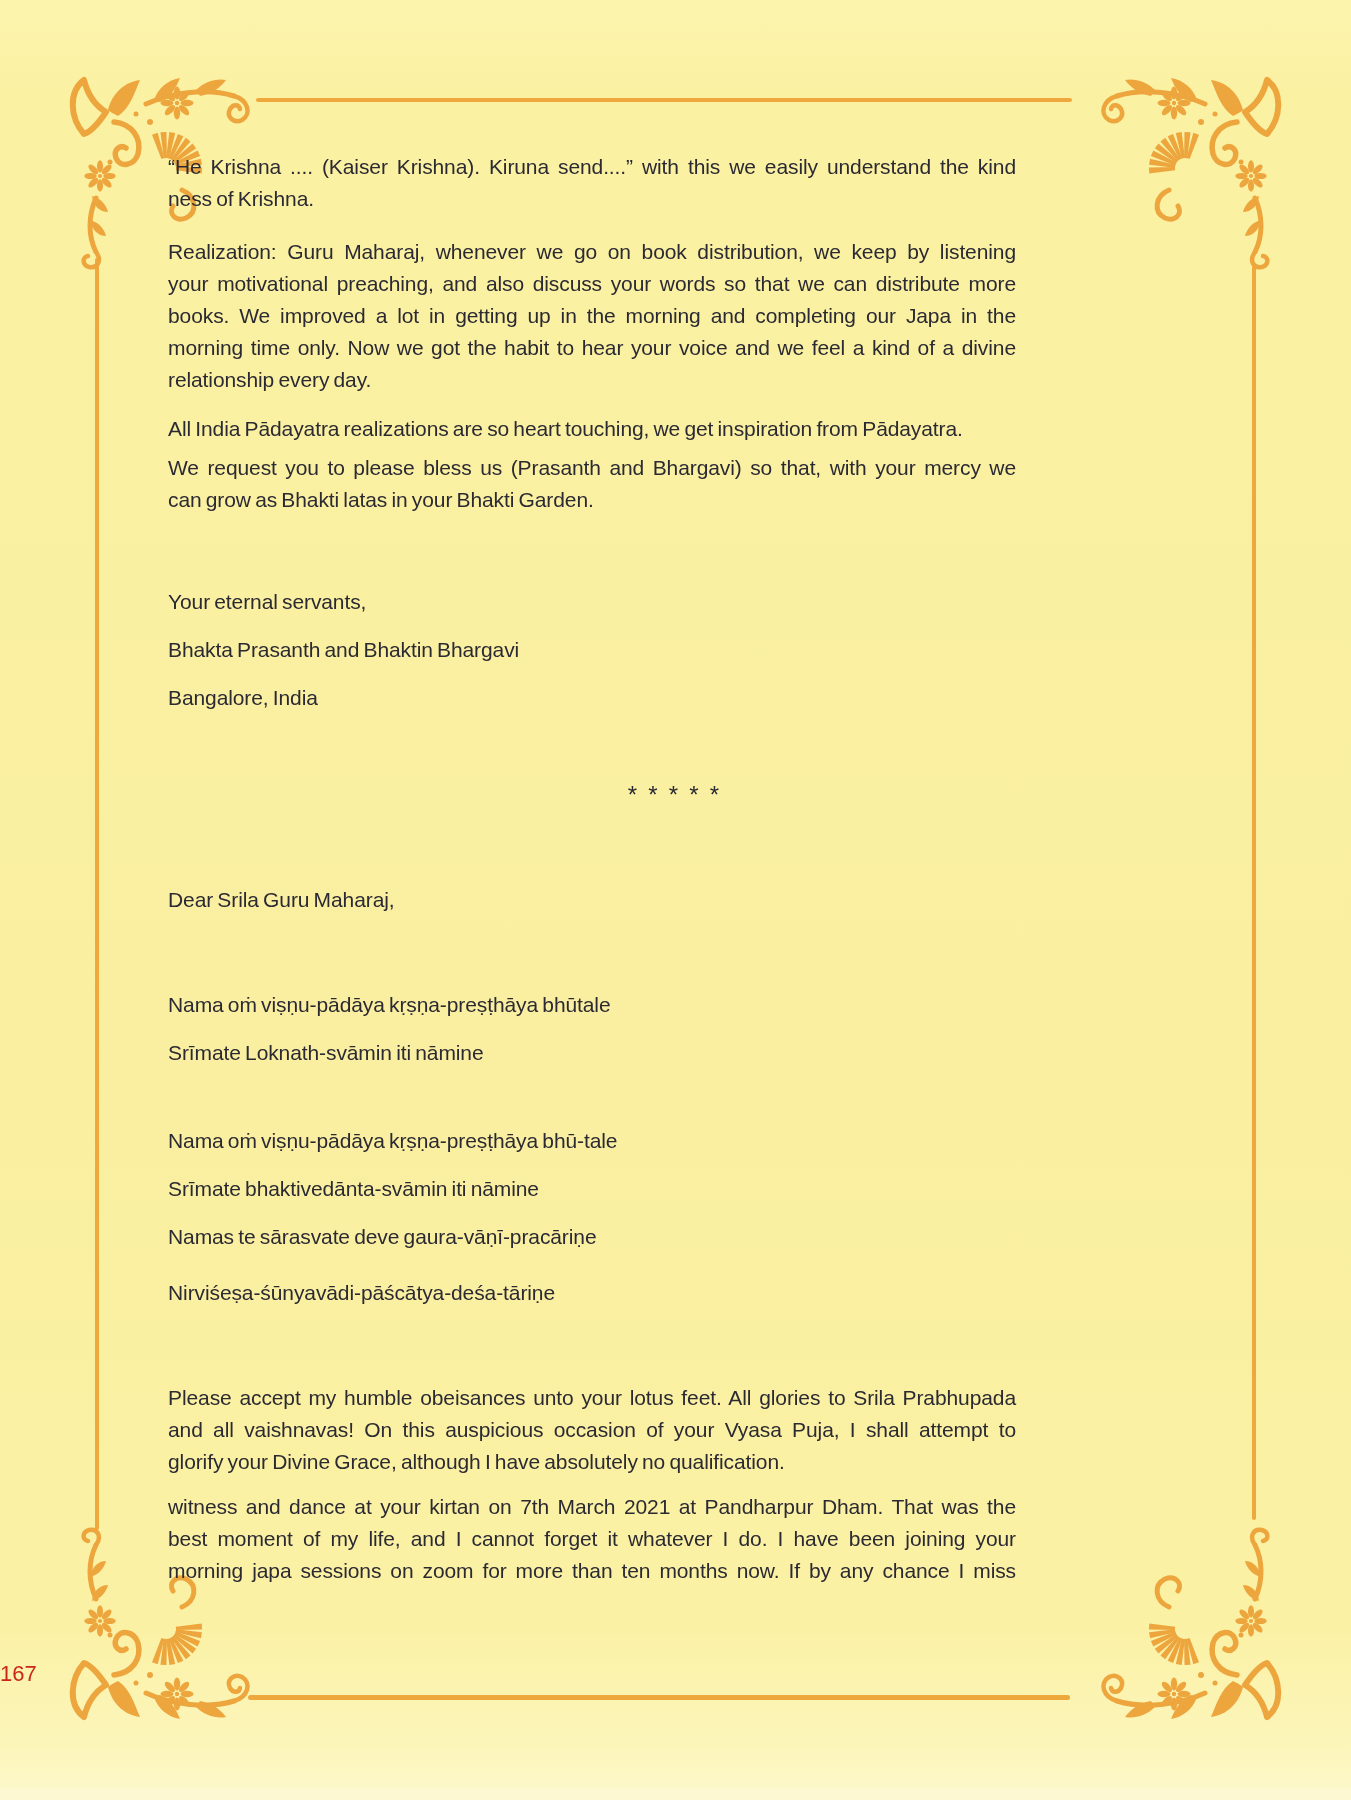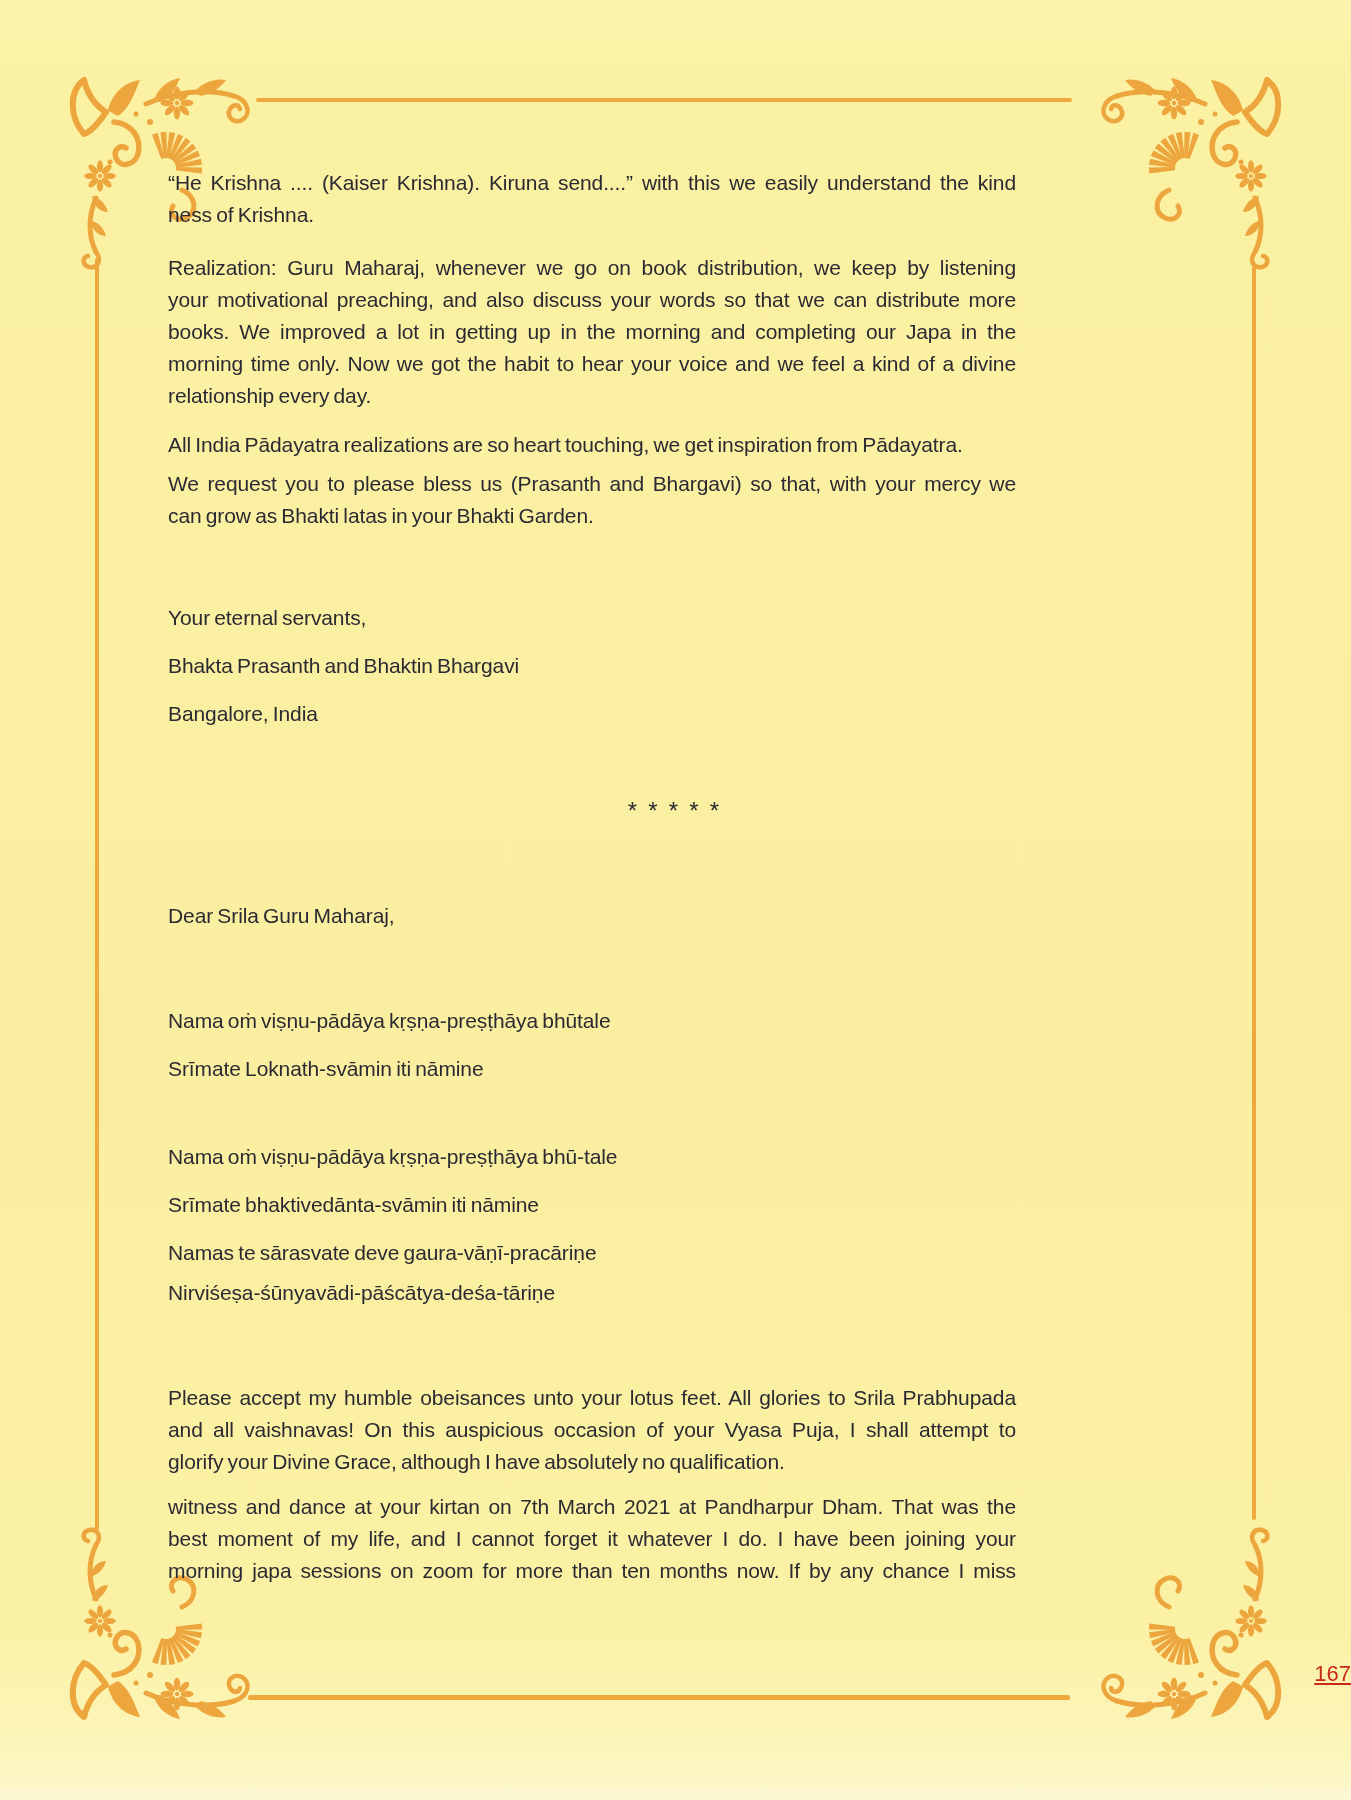--- a/index.html
+++ b/index.html
@@ -19,36 +19,36 @@
   .bline.left{left:95px;top:258px;width:4px;height:1272px;}
   .bline.right{left:1252px;top:266px;width:4px;height:1254px;}
   
   .corner{position:absolute;width:200px;height:200px;}
   .corner.tl{left:62px;top:70px;}
   .corner.tr{left:1089px;top:70px;transform:scaleX(-1);}
   .corner.bl{left:62px;top:1527px;transform:scaleY(-1);}
   .corner.br{left:1089px;top:1527px;transform:scale(-1,-1);}
   
   .col{
-    position:absolute;left:168px;top:16px;width:848px;
+    position:absolute;left:168px;top:0;width:848px;
     color:#2b2a33;
     font-size:21px;line-height:32px;
     letter-spacing:-0.1px;word-spacing:-1.5px;
   }
   .ln{height:32px;white-space:nowrap;}
   .para .ln{white-space:normal;}
   .j{text-align:justify;text-align-last:justify;}
   .stars{
     margin-top:65px;height:32px;
     text-align:center;transform:translateX(83px);
     font-size:24px;letter-spacing:3px;color:#2b2a33;
   }
   .pagenum{
     position:absolute;left:0;right:0;top:1658px;
-    text-align:right;font-size:22px;line-height:32px;color:#c9271c;text-decoration:underline;
+    text-align:left;font-size:22px;line-height:32px;color:#c9271c;
   }
 </style>
 </head>
 <body>
 
 <svg width="0" height="0" style="position:absolute" aria-hidden="true">
   <defs>
     <g id="daisy" fill="#eda63e">
       <ellipse cx="0" cy="-10" rx="3.2" ry="6.5"></ellipse>
       <ellipse cx="0" cy="-10" rx="3.2" ry="6.5" transform="rotate(45)"></ellipse>
@@ -154,21 +154,21 @@
     <div class="stars">* * * * *</div>
 
     <div class="ln" style="margin-top:73px">Dear Srila Guru Maharaj,</div>
 
     <div class="ln" style="margin-top:73px">Nama oṁ viṣṇu-pādāya kṛṣṇa-preṣṭhāya bhūtale</div>
     <div class="ln" style="margin-top:16px">Srīmate Loknath-svāmin iti nāmine</div>
 
     <div class="ln" style="margin-top:56px">Nama oṁ viṣṇu-pādāya kṛṣṇa-preṣṭhāya bhū-tale</div>
     <div class="ln" style="margin-top:16px">Srīmate bhaktivedānta-svāmin iti nāmine</div>
     <div class="ln" style="margin-top:16px">Namas te sārasvate deve gaura-vāṇī-pracāriṇe</div>
-    <div class="ln" style="margin-top:8px">Nirviśeṣa-śūnyavādi-pāścātya-deśa-tāriṇe</div>
+    <div class="ln" style="margin-top:24px">Nirviśeṣa-śūnyavādi-pāścātya-deśa-tāriṇe</div>
 
     <div class="para" style="margin-top:73px">
       <div class="ln j">Please accept my humble obeisances unto your lotus feet. All glories to Srila Prabhupada</div>
       <div class="ln j">and all vaishnavas! On this auspicious occasion of your Vyasa Puja, I shall attempt to</div>
       <div class="ln">glorify your Divine Grace, although I have absolutely no qualification.</div>
     </div>
 
     <div class="para" style="margin-top:13px">
       <div class="ln j">witness and dance at your kirtan on 7th March 2021 at Pandharpur Dham. That was the</div>
       <div class="ln j">best moment of my life, and I cannot forget it whatever I do. I have been joining your</div>

